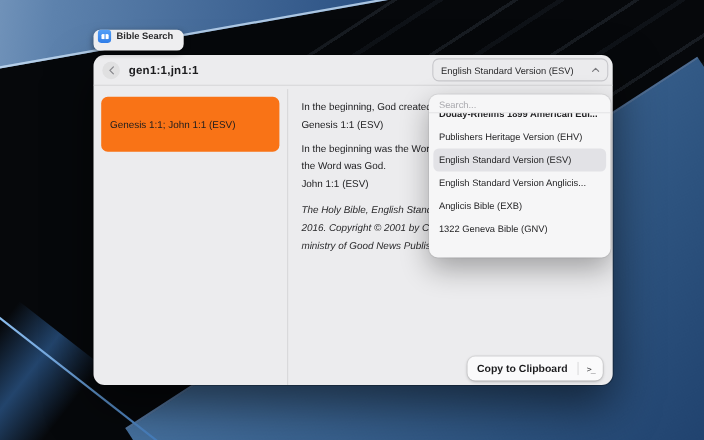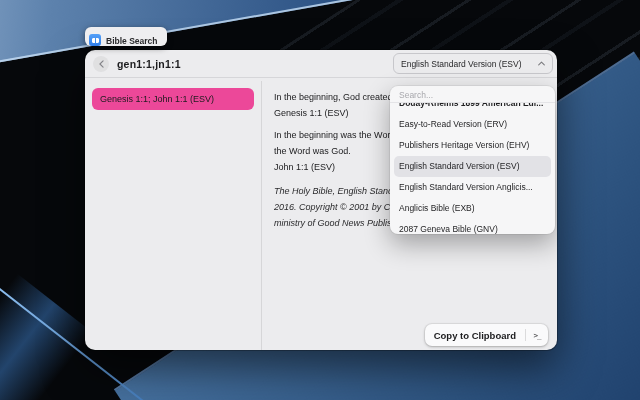--- a/index.html
+++ b/index.html
@@ -16,21 +16,21 @@
   .wp-br { right:-180px; bottom:-280px; width:620px; height:500px; transform:rotate(-33deg);
     background:linear-gradient(160deg,#46719f 0%,#2d537f 40%,#1a3a66 75%,#112c52 100%);
     border-top:2px solid rgba(150,185,220,.45); }
   .wp-bl-glow { left:-45px; top:285px; width:95px; height:170px; transform:rotate(38deg);
     background:linear-gradient(90deg,rgba(40,90,150,0),rgba(58,118,188,.55),rgba(40,90,150,0)); }
   .wp-bl-line { left:-8px; top:282px; width:210px; height:2px; transform:rotate(38deg); transform-origin:left center;
     background:linear-gradient(90deg,#8fc0f0,#3e77b8); }
 
   
   .pill { position:absolute; left:85px; top:27px; height:19px; z-index:2;
-    display:flex; align-items:flex-end; gap:5px; padding:0 9px 0 4px;
+    display:flex; align-items:flex-start; gap:5px; padding:0 9px 0 4px;
     background:#eeeef0; border-radius:6px; box-shadow:0 2px 6px rgba(0,0,0,.45);
     font-size:8.5px; font-weight:700; color:#2b2b2d; }
   .pill-icon { width:12px; height:12px; border-radius:3px; flex:0 0 auto;
     background:linear-gradient(180deg,#54a0f8,#2f7de8); position:relative; }
   .pill-icon::after { content:""; position:absolute; left:2.5px; top:3.5px; width:7px; height:5px;
     background:#fff; border-radius:1px;
     -webkit-mask:linear-gradient(#000 0 0) left/3px 100% no-repeat, linear-gradient(#000 0 0) right/3px 100% no-repeat;
             mask:linear-gradient(#000 0 0) left/3px 100% no-repeat, linear-gradient(#000 0 0) right/3px 100% no-repeat; }
 
   
@@ -43,21 +43,21 @@
     border-bottom:1px solid #d6d6d9; }
   .backbtn { width:16px; height:16px; border-radius:50%; background:rgba(0,0,0,.05);
     display:flex; align-items:center; justify-content:center; margin-right:8px; flex:0 0 auto; }
   .query { font-size:10.5px; font-weight:700; color:#1c1c1e; letter-spacing:.2px; }
   .spacer { flex:1; }
   .trigger { width:160px; height:21px; background:#ebebed; border:1px solid #c7c7cb; border-radius:6px;
     display:flex; align-items:center; padding:0 7px; font-size:8.5px; color:#28282a; }
 
   .main { position:absolute; left:0; top:31px; right:0; bottom:0; display:flex; }
   .sidebar { width:176px; padding:7px; flex:0 0 auto; }
-  .sideitem { background:#ec4899; border-radius:6px; padding:6px 8px; font-size:9px; color:#1c1c1e;
+  .sideitem { background:#f97316; border-radius:6px; padding:20px 8px; font-size:9px; color:#1c1c1e;
     white-space:nowrap; overflow:hidden; }
   .vdiv { width:1px; background:rgba(0,0,0,.09); flex:0 0 auto; }
   .content { flex:1; padding:8px 12px; font-size:9px; line-height:16px; color:#212123; overflow:hidden; }
   .content .line { white-space:nowrap; }
   .passage { margin-bottom:6px; }
   .attribution { margin-top:8px; font-style:italic; color:#2a2a2c; }
 
   
   .panel { position:absolute; left:305px; top:36px; width:165px; height:148px; z-index:5;
     background:#f6f6f7; border-radius:8px; overflow:hidden;
@@ -138,26 +138,25 @@
           <div class="line">ministry of Good News Publishers.</div>
         </div>
       </div>
     </div>
 
     <div class="panel">
       <input class="panel-input" placeholder="Search..." style="">
       <div class="panel-div"></div>
       <div class="panel-list">
         <div class="pitem clip-top">Douay-Rheims 1899 American Edi...</div>
-        <div class="pitem">Easy-to-Read Version (ERV)</div>
         <div class="pitem">Publishers Heritage Version (EHV)</div>
         <div class="pitem sel">English Standard Version (ESV)</div>
         <div class="pitem">English Standard Version Anglicis...</div>
         <div class="pitem">Anglicis Bible (EXB)</div>
-        <div class="pitem">2087 Geneva Bible (GNV)</div>
+        <div class="pitem">1322 Geneva Bible (GNV)</div>
       </div>
     </div>
 
     <div class="copybtn">
       <span class="lbl">Copy to Clipboard</span>
       <span class="sep"></span>
       <span class="key">&gt;_</span>
     </div>
 
   </div>

